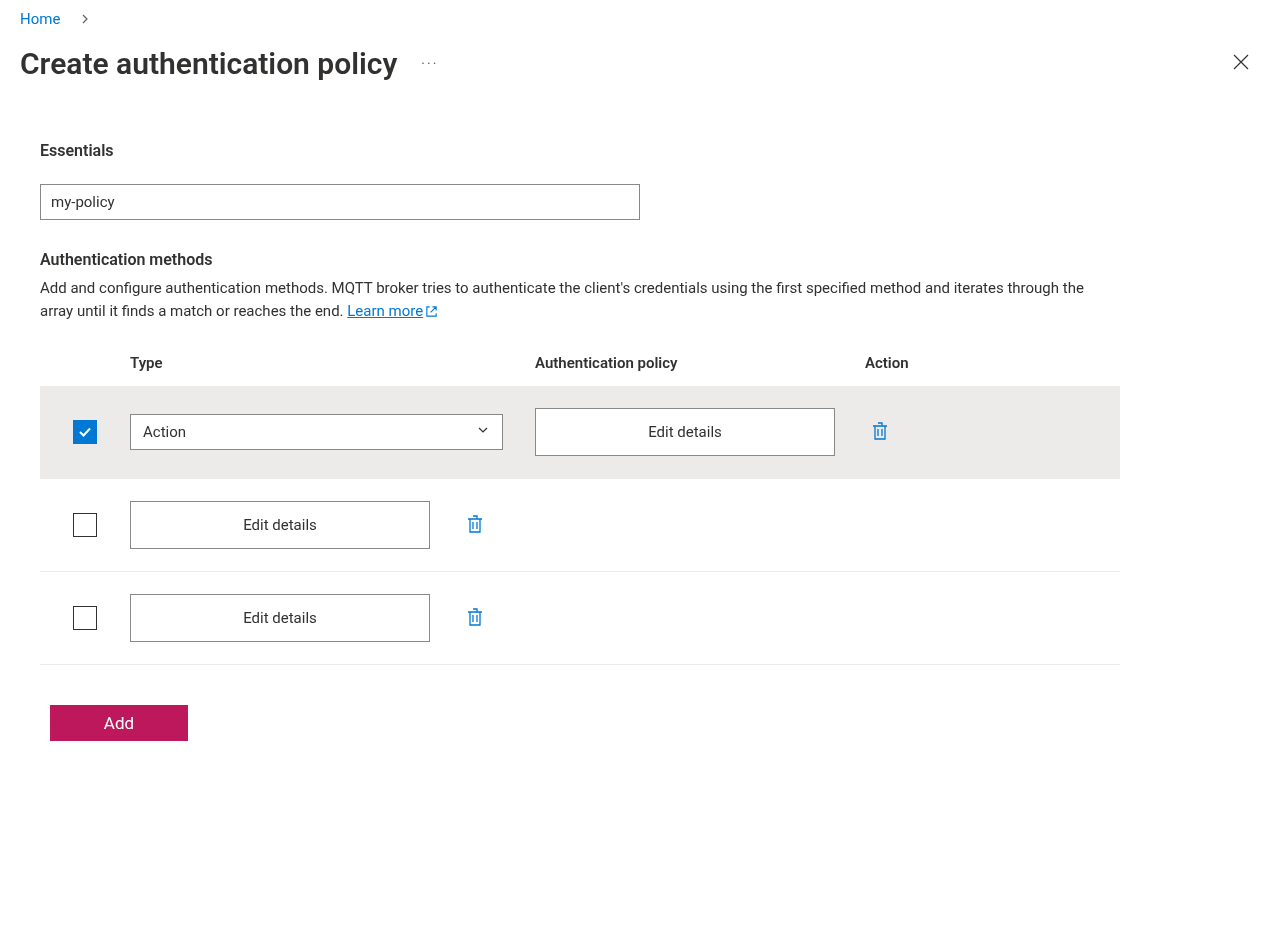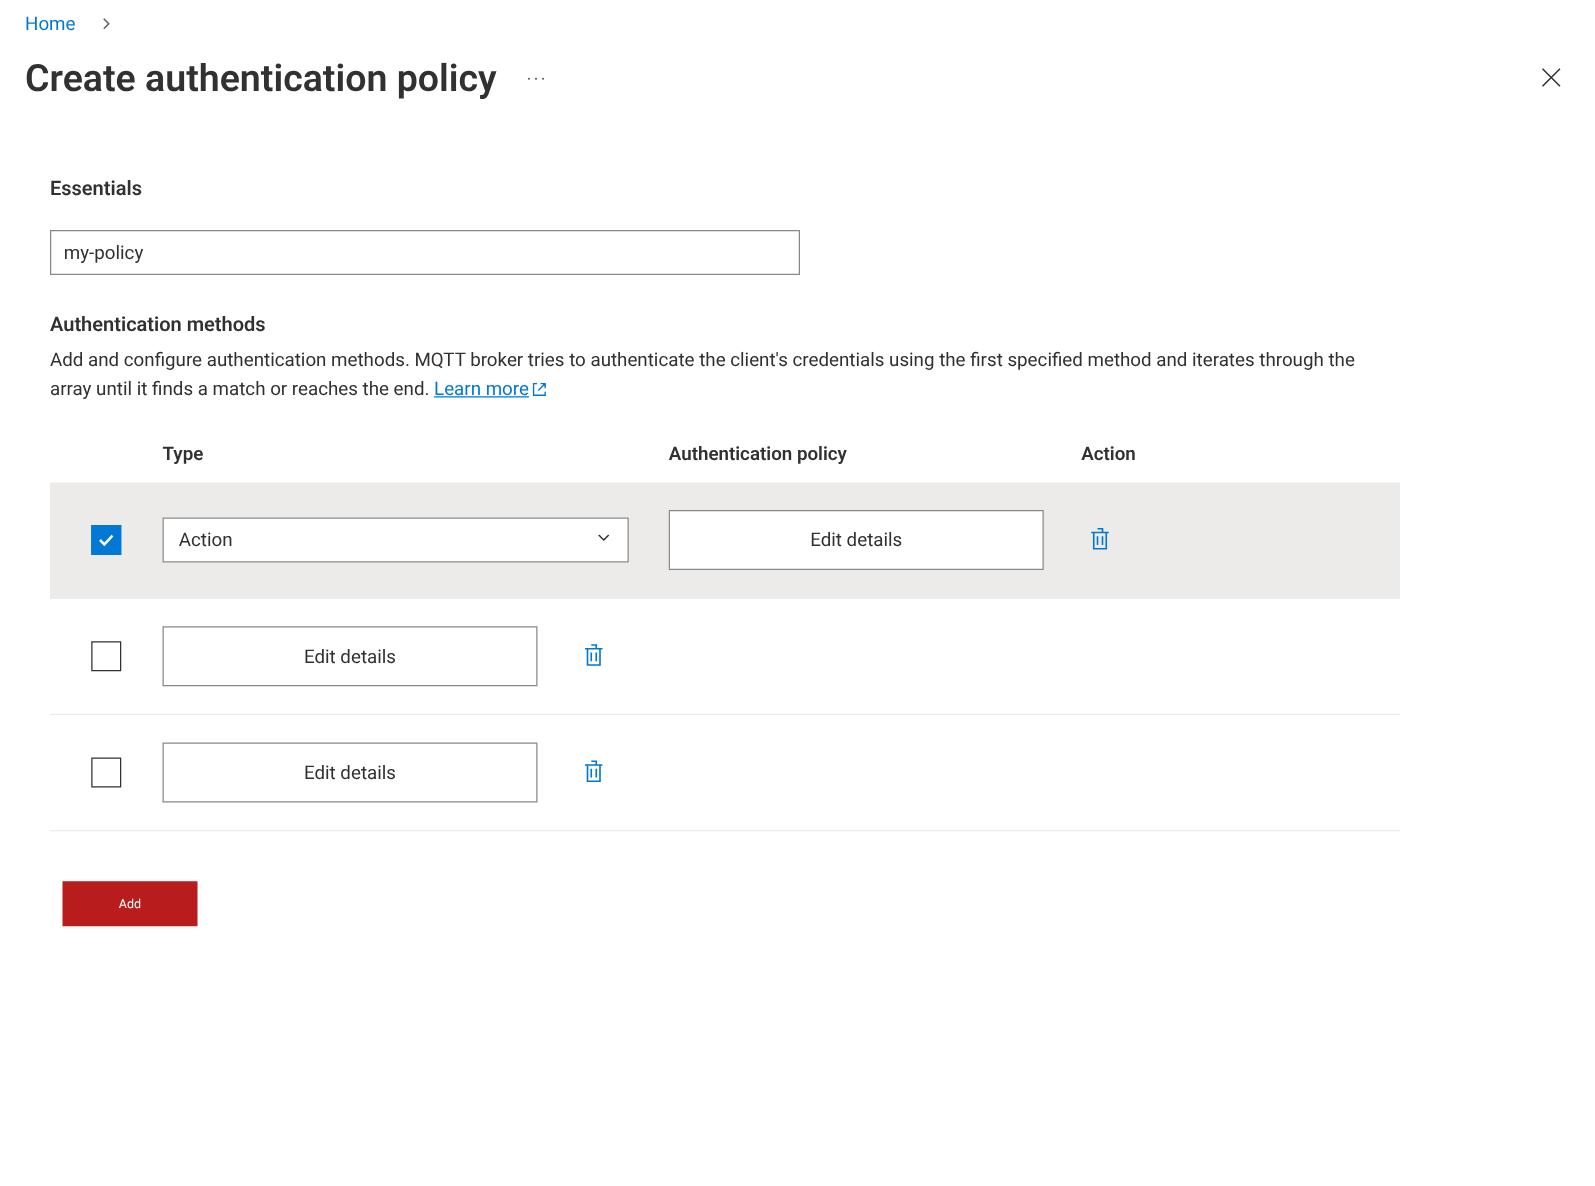--- a/index.html
+++ b/index.html
@@ -222,26 +222,26 @@
     }
     .add-method svg {
       stroke: #0078d4;
     }
     .footer {
       padding-top: 40px;
       padding-bottom: 10px;
       padding-left: 10px;
     }
     .primary-btn {
-      background: #b91c1c;
+      background: #be185d;
       color: #ffffff;
       border: none;
       height: 36px;
-      width: 108px;
-      font-size: 10px;
+      width: 138px;
+      font-size: 17px;
       font-family: inherit;
       cursor: pointer;
     }
   </style>
 </head>
 <body>
 
 <div class="breadcrumb">
   <a href="#">Home</a>
   <span class="chevron">

